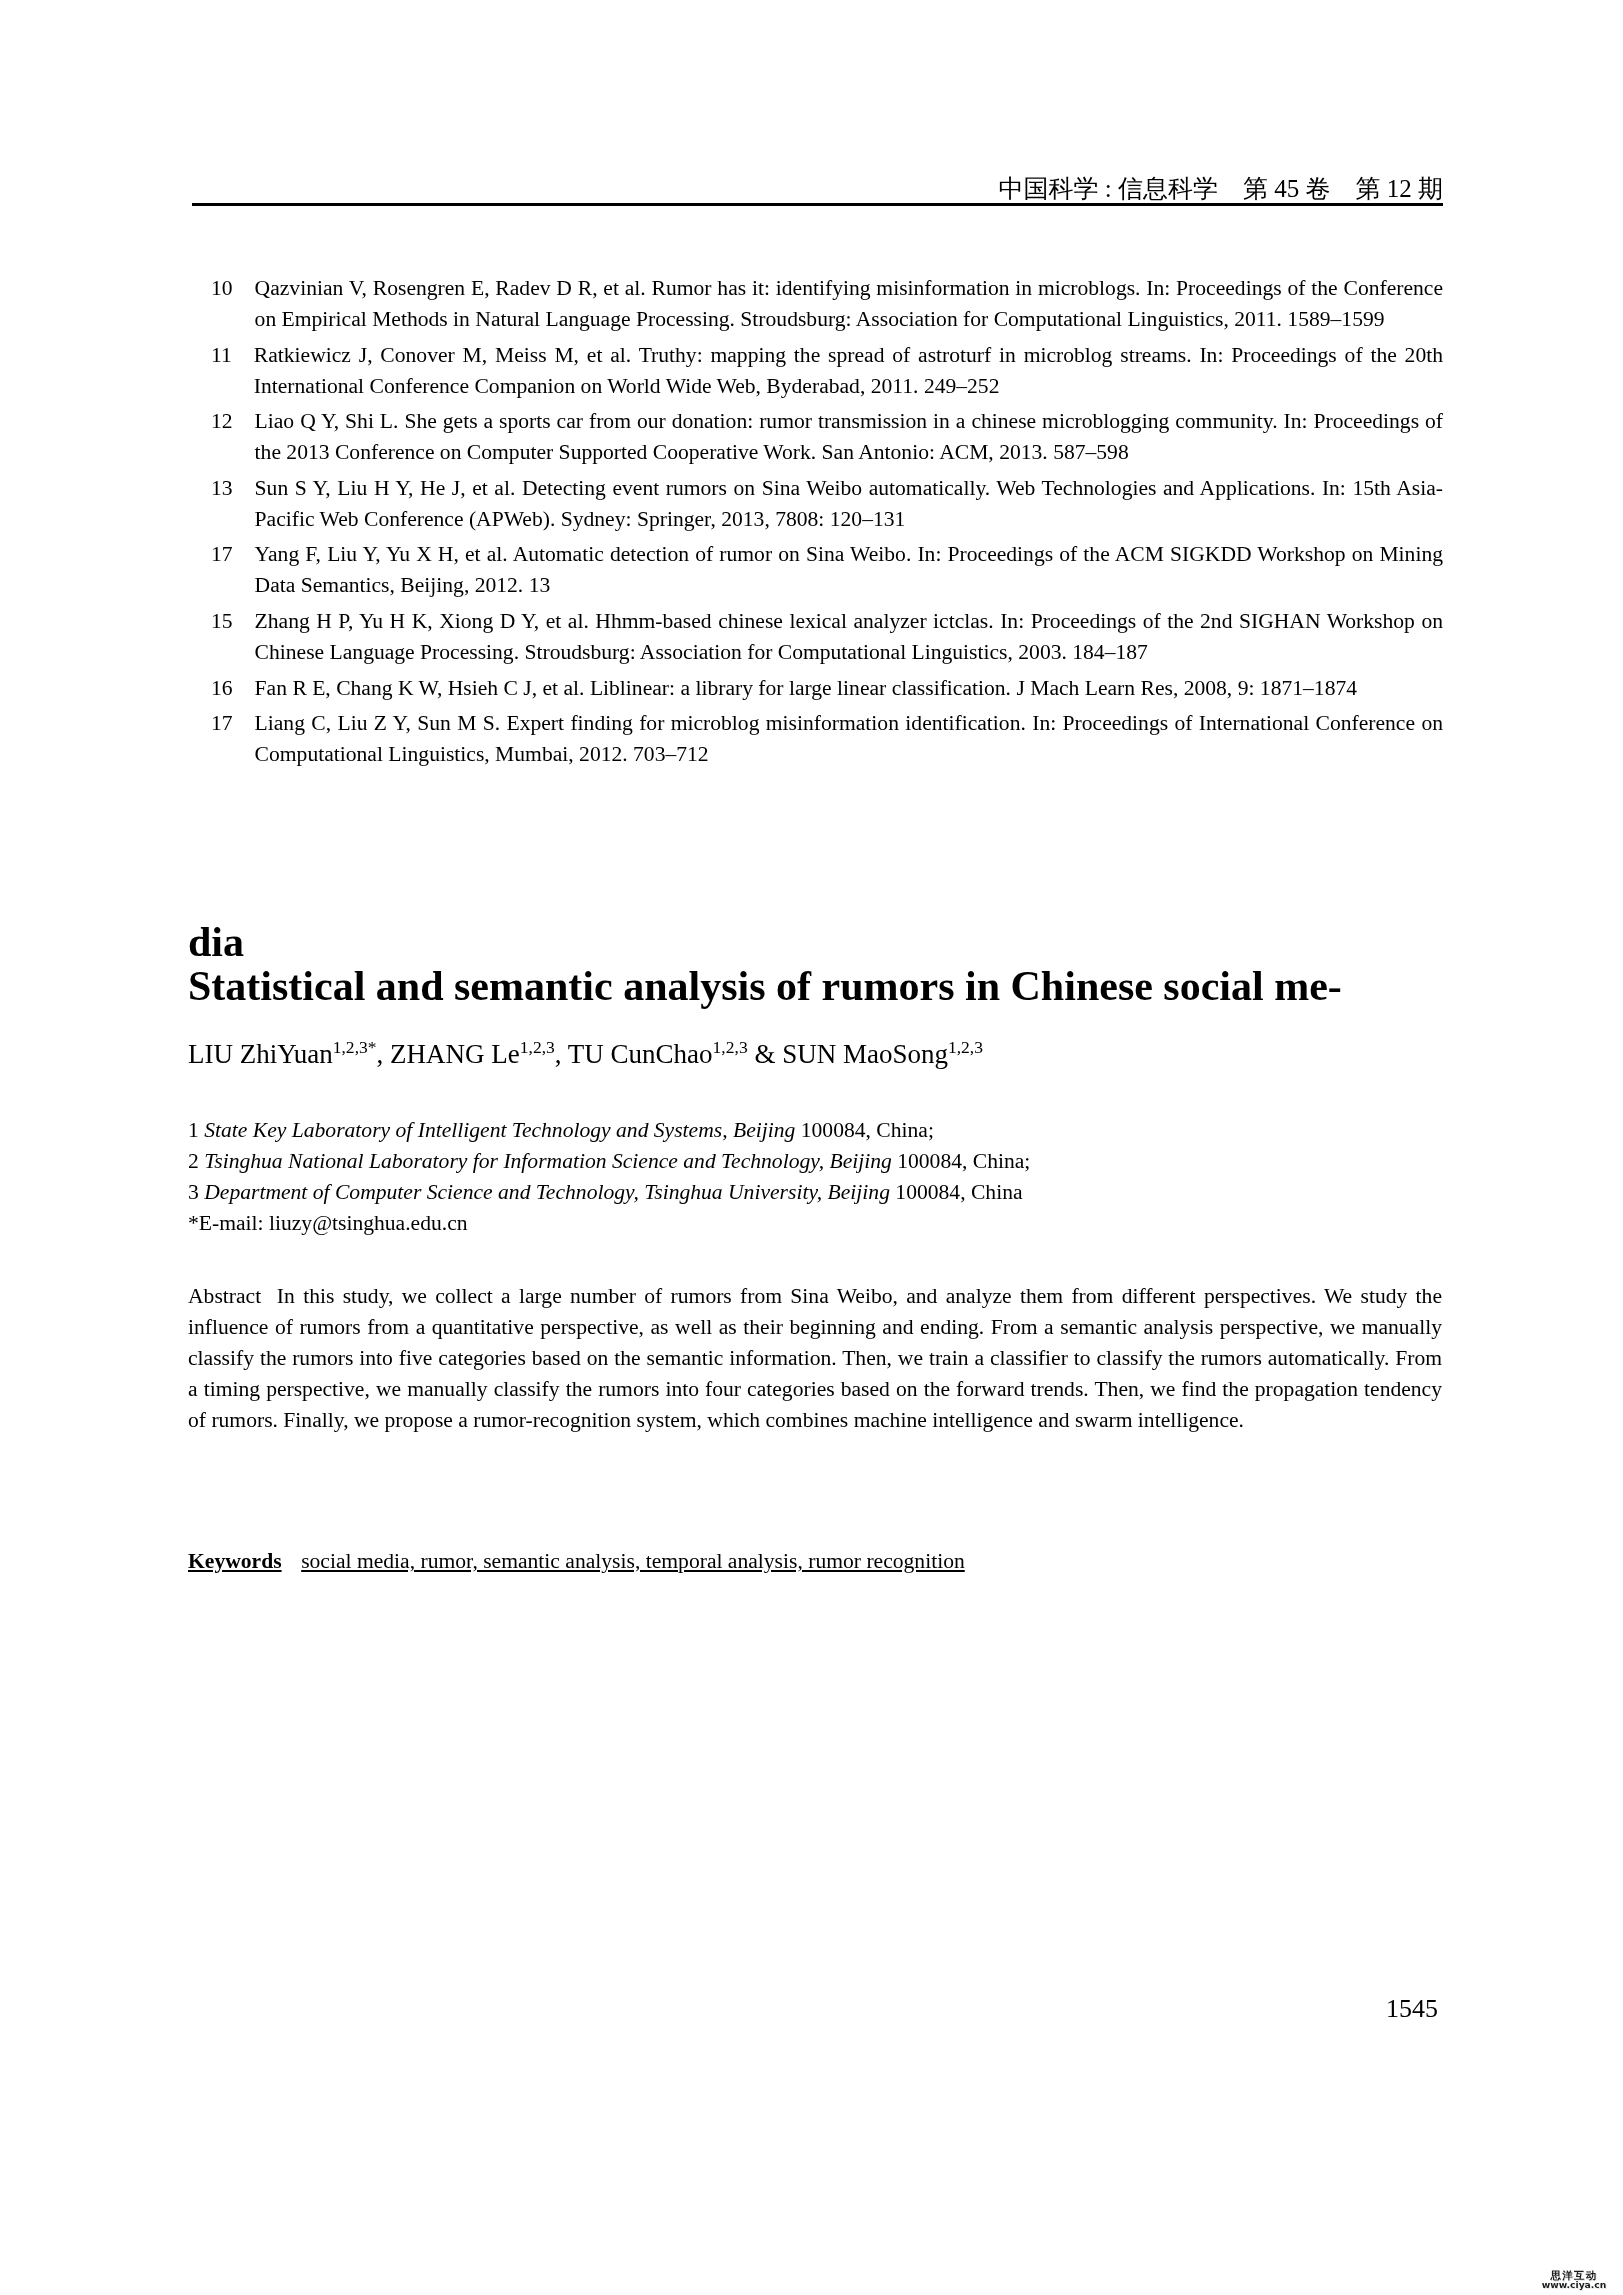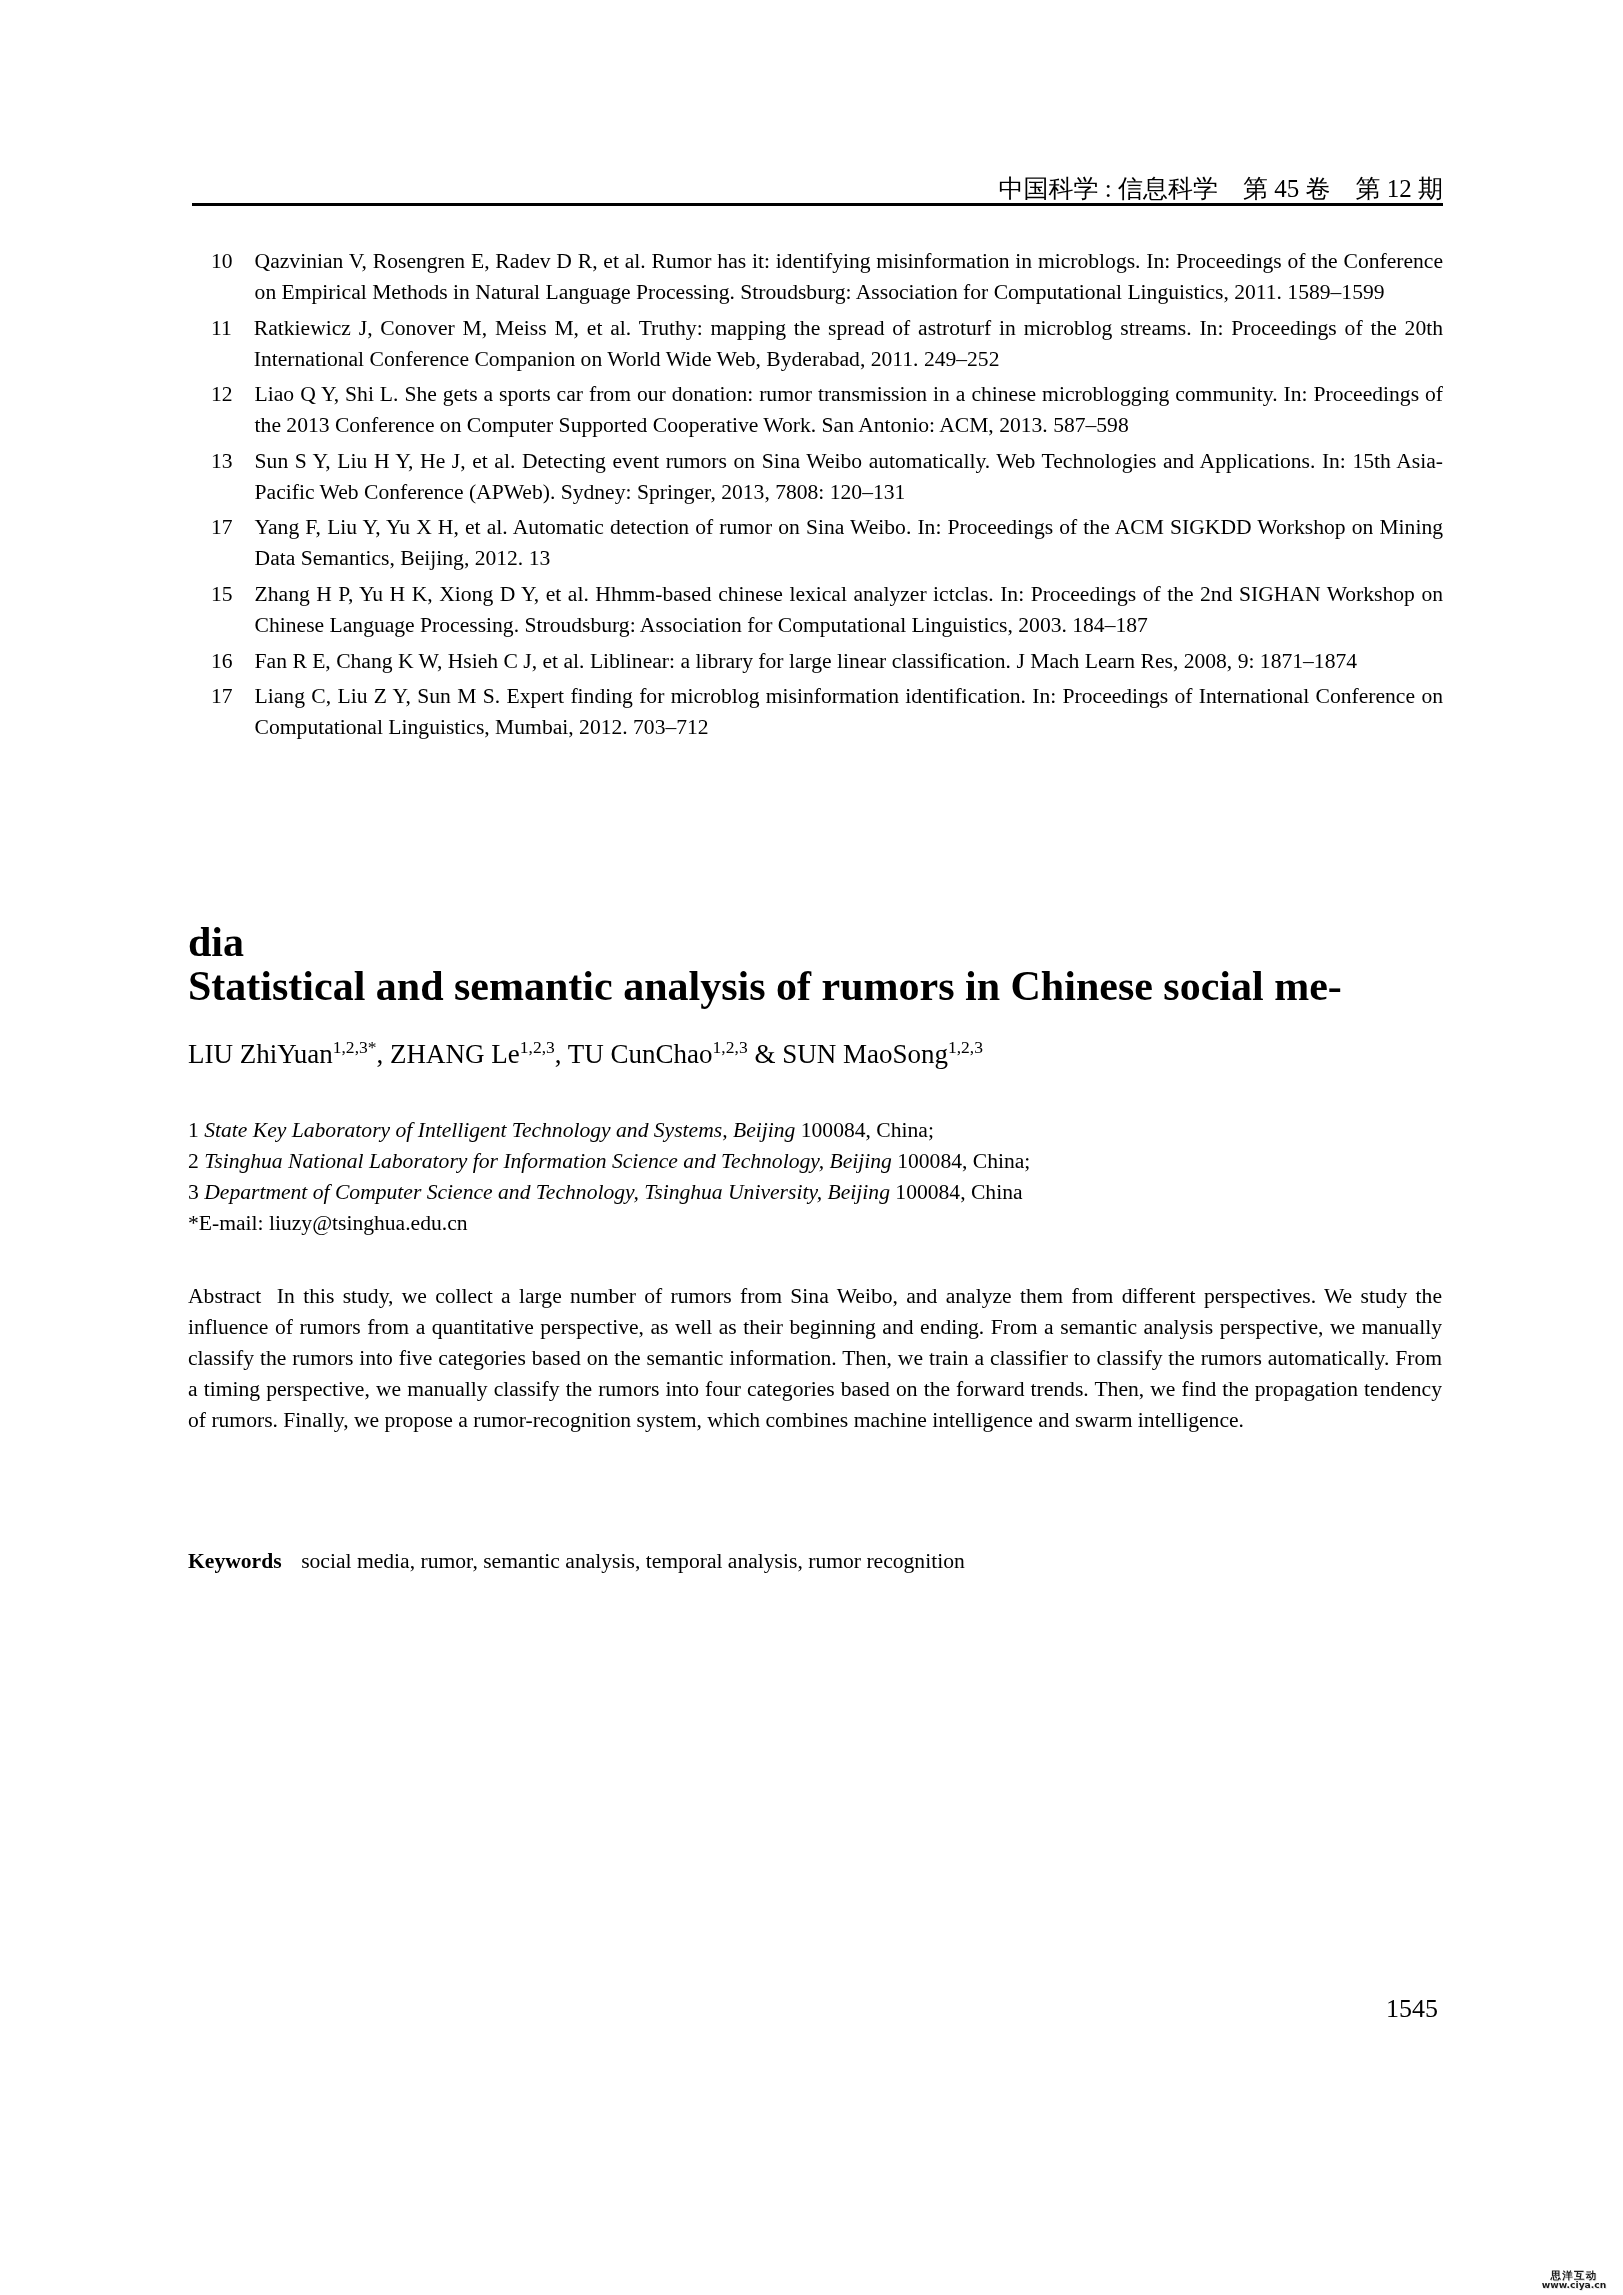--- a/index.html
+++ b/index.html
@@ -24,21 +24,21 @@
   }
   .header-rule {
     position: absolute;
     top: 203px; left: 192px; width: 1251px; height: 3.3px;
     background: #000;
   }
 
   
   .references {
     position: absolute;
-    top: 246px; left: 211px; width: 1232px;
+    top: 273px; left: 211px; width: 1232px;
     font-size: 21.6px;
     line-height: 31px;
   }
   .ref { display: flex; margin-bottom: 4.6px; }
   .ref-num { flex: 0 0 19.6px; text-align: right; margin-right: 22px; }
   .ref-text { flex: 1; text-align: justify; }
 
   
   .article-title {
     position: absolute;
@@ -80,20 +80,21 @@
   }
   .abs-label { font-weight: normal; margin-right: 15.7px; }
 
   
   .keywords {
     position: absolute;
     top: 1546px; left: 188px; width: 1254px;
     margin: 0;
     font-size: 21.6px;
     line-height: 31px;
+    text-decoration: underline;
   }
   .kw-label { font-weight: bold; margin-right: 19.6px; }
 
   
   .page-number {
     position: absolute;
     top: 1993px; left: 188px; width: 1250px;
     text-align: right;
     font-size: 26px;
     line-height: 31px;

